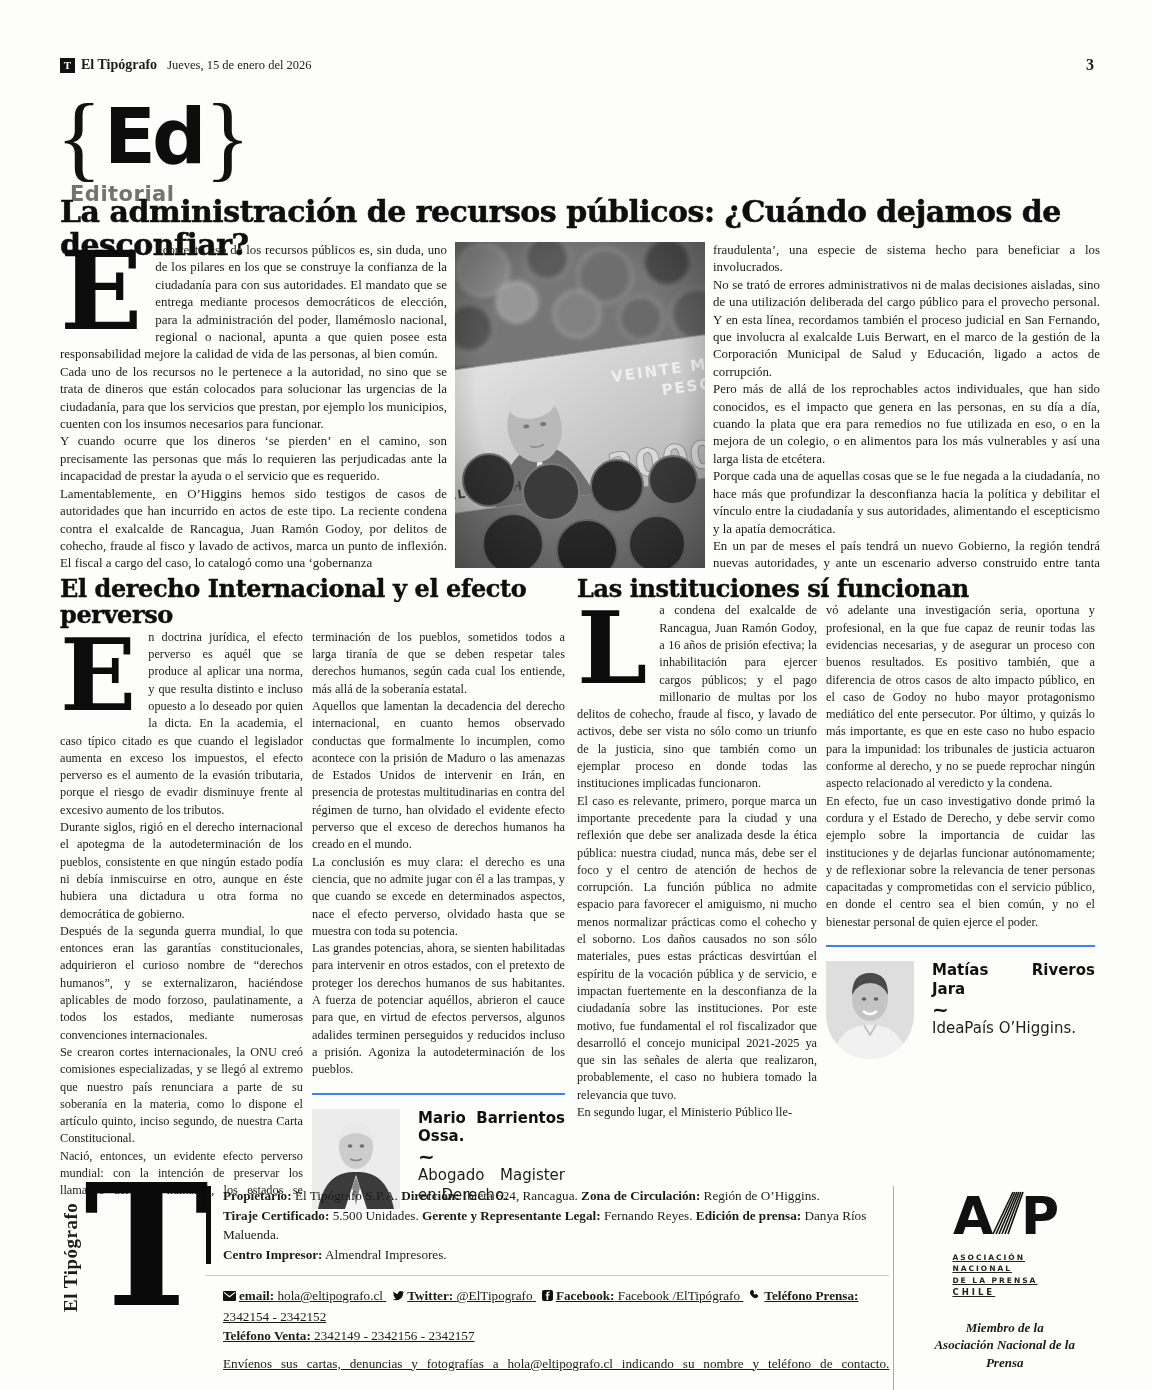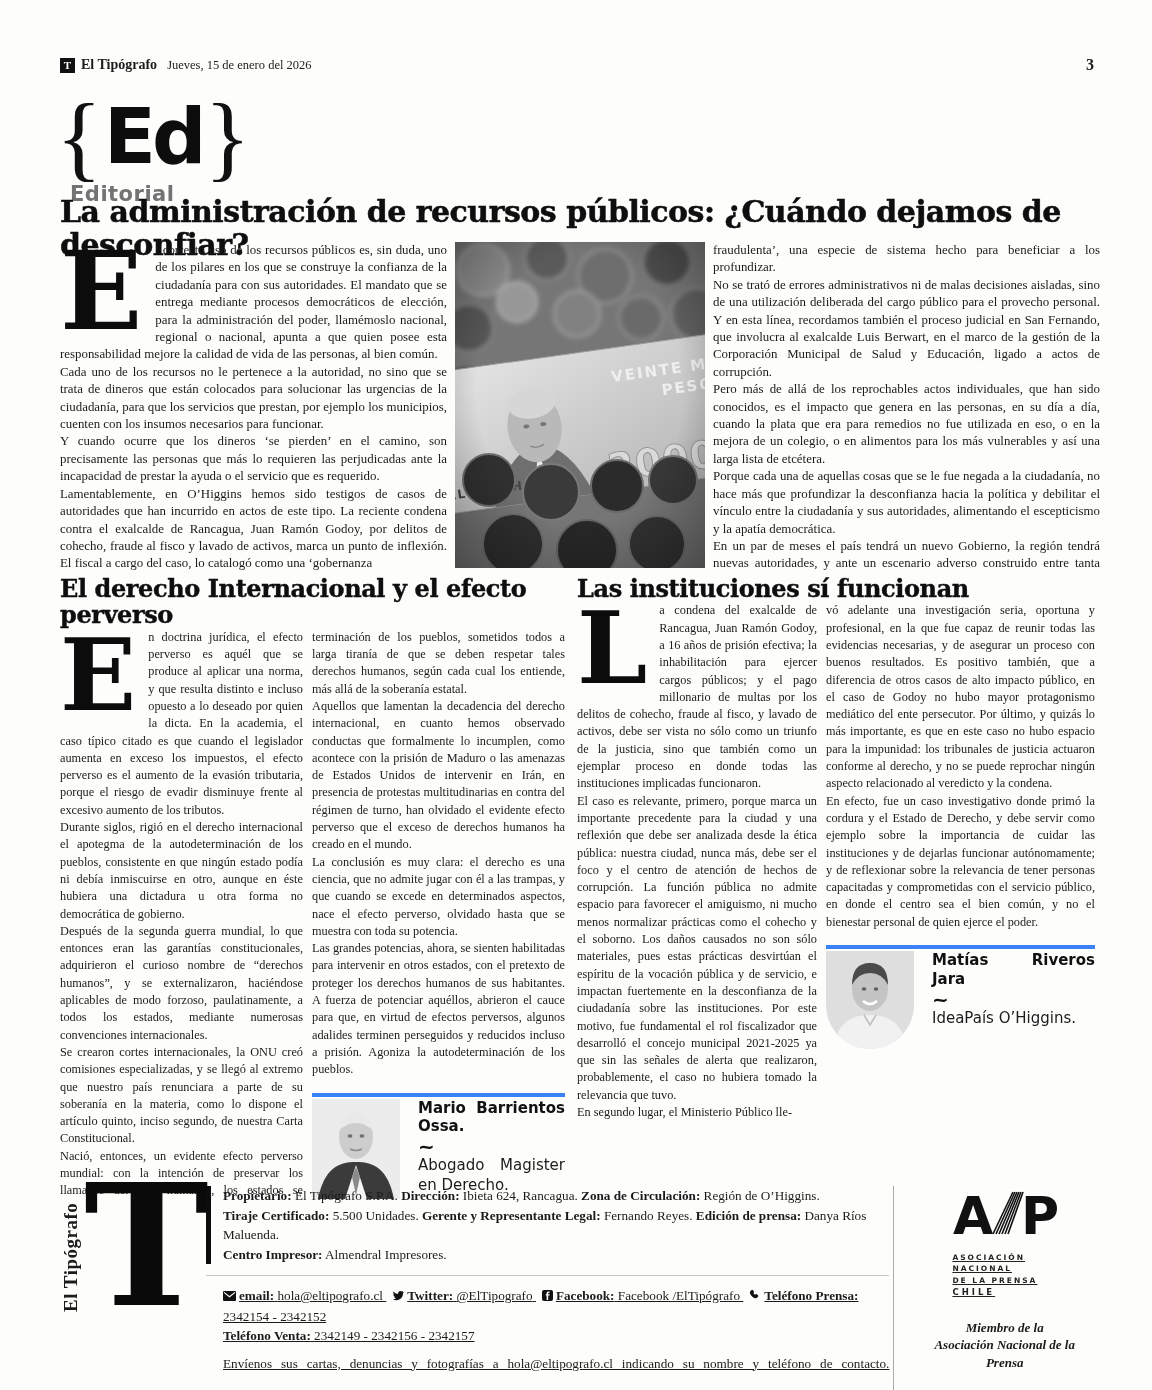--- a/index.html
+++ b/index.html
@@ -33,21 +33,21 @@
   
   .sec2{position:absolute;top:576px;left:60px;width:1035px;display:flex;gap:12px;}
   .artA{width:505px;}
   .artB{width:518px;}
   .cols{display:flex;gap:9px;}
   .acol{text-align:justify;font-size:12.3px;line-height:17.3px;}
   .artA .c1{width:243px;height:572px;overflow:hidden;}
   .artA .c2{width:253px;}
   .artB .c1{width:240px;height:572px;overflow:hidden;}
   .artB .c2{width:269px;}
-  .byline{border-top:4px solid #3b82f6;margin-top:14px;padding-top:2px;display:flex;gap:18px;align-items:flex-start;}
+  .byline{border-top:2px solid #3b82f6;margin-top:14px;padding-top:14px;display:flex;gap:18px;align-items:flex-start;}
   .bl-photo{flex:0 0 auto;}
   .bl-name{font:700 15px/1.25 "DejaVu Sans",sans-serif;color:#111;}
   .bl-mark{font:700 20px/0.8 "DejaVu Sans",sans-serif;color:#111;margin:2px 0;}
   .bl-role{font:400 15px/1.3 "DejaVu Sans",sans-serif;color:#1c1c1c;max-width:160px;}
   
   .footer{position:absolute;top:1186px;left:60px;width:1035px;display:flex;}
   .flogo{width:146px;height:150px;display:flex;align-items:flex-start;}
   .flogo .vert{writing-mode:vertical-rl;transform:rotate(180deg);font:700 19px "Liberation Serif",serif;
                height:142px;text-align:center;letter-spacing:.5px;}
   .flogo .bigT{font:700 168px/0.72 "DejaVu Serif",serif;color:#0a0a0a;margin-left:2px;}
@@ -147,21 +147,21 @@
           <circle cx="218" cy="238" r="24" fill="#373737" stroke="#747474" stroke-width="2"></circle>
           <circle cx="58" cy="302" r="30" fill="#2f2f2f" stroke="#6f6f6f" stroke-width="2"></circle>
           <circle cx="132" cy="308" r="30" fill="#272727" stroke="#646464" stroke-width="2"></circle>
           <circle cx="202" cy="302" r="28" fill="#333" stroke="#6f6f6f" stroke-width="2"></circle>
         </g>
         <rect width="250" height="326" fill="url(#vign)"></rect>
       </svg>
     </div>
 
     <div class="mcol">
-      <p>fraudulenta’, una especie de sistema hecho para beneficiar a los profundizar.</p>
+      <p>fraudulenta’, una especie de sistema hecho para beneficiar a los involucrados.</p>
       <p>No se trató de errores administrativos ni de malas decisiones aisladas, sino de una utilización deliberada del cargo público para el provecho personal. Y en esta línea, recordamos también el proceso judicial en San Fernando, que involucra al exalcalde Luis Berwart, en el marco de la gestión de la Corporación Municipal de Salud y Educación, ligado a actos de corrupción.</p>
       <p>Pero más de allá de los reprochables actos individuales, que han sido conocidos, es el impacto que genera en las personas, en su día a día, cuando la plata que era para remedios no fue utilizada en eso, o en la mejora de un colegio, o en alimentos para los más vulnerables y así una larga lista de etcétera.</p>
       <p>Porque cada una de aquellas cosas que se le fue negada a la ciudadanía, no hace más que profundizar la desconfianza hacia la política y debilitar el vínculo entre la ciudadanía y sus autoridades, alimentando el escepticismo y la apatía democrática.</p>
       <p>En un par de meses el país tendrá un nuevo Gobierno, la región tendrá nuevas autoridades, y ante un escenario adverso construido entre tanta desconfianza, el desafío no está latente.</p>
     </div>
   </div>
 
   <div class="sec2">
 
     <div class="artA">

